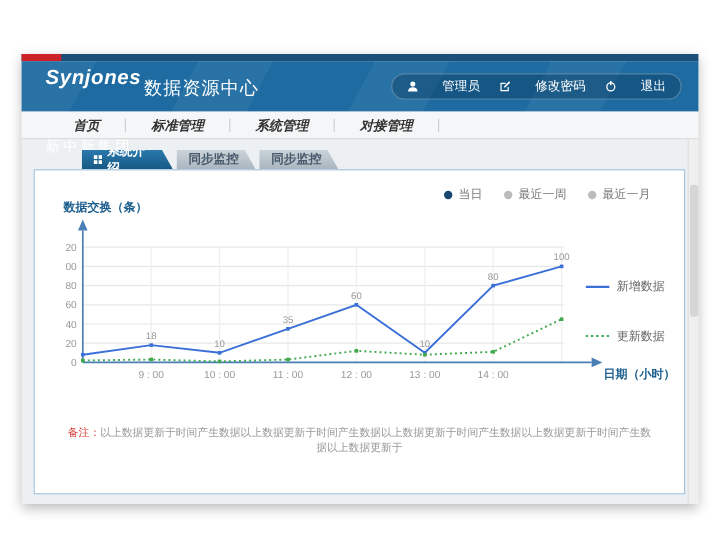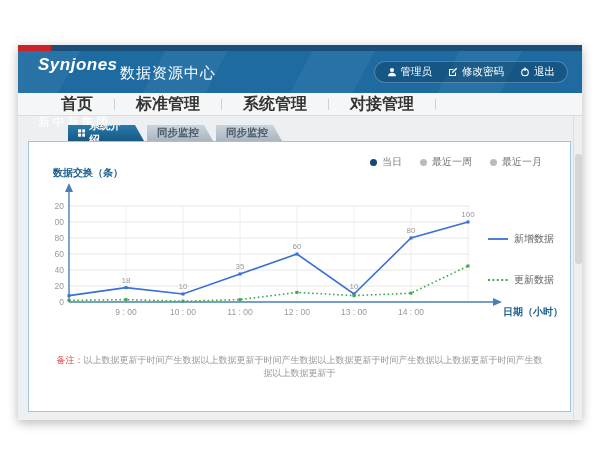--- a/index.html
+++ b/index.html
@@ -13,25 +13,25 @@
   .header { position:absolute; left:0; top:6px; width:100%; height:42px;
             background:#1d6ba1;
             background-image:repeating-linear-gradient(118deg, rgba(255,255,255,.05) 0 55px, rgba(255,255,255,0) 55px 130px); }
   .logo { position:absolute; left:20px; top:4px; color:#fff; cursor:pointer; }
   .logo-l1 { font-size:17px; font-weight:bold; letter-spacing:.5px; font-style:italic; }
   .logo-l2 { font-size:12px; font-weight:normal; letter-spacing:2.5px;margin-top:39px; }
   .app-title { position:absolute; left:102px; top:13px; color:#fff; font-size:15px; letter-spacing:1px; }
   .user-pill { position:absolute; right:14px; top:10px; height:22px; display:flex; align-items:center;
                background:rgba(10,50,80,.35); border:1px solid rgba(255,255,255,.25);
                border-radius:12px; padding:0 12px; gap:16px; }
-  .pill-item { display:flex; align-items:center; gap:4px; color:#fff; font-size:10.5px; cursor:pointer; white-space:nowrap; }
+  .pill-item { display:flex; align-items:center; gap:20px; color:#fff; font-size:10.5px; cursor:pointer; white-space:nowrap; }
   
   .nav { position:absolute; left:0; top:48px; width:100%; height:23px; background:#f5f6f7;
          border-bottom:1px solid #dcdcdc; display:flex; align-items:center; padding-left:22px; }
-  .nav-item { font-size:16px; color:#333; font-weight:bold; padding:0 21px; cursor:pointer; white-space:nowrap; }
+  .nav-item { font-size:11px; color:#333; font-weight:bold; padding:0 21px; cursor:pointer; white-space:nowrap;font-style:italic; }
   .nav-div { width:1px; height:11px; background:#cfcfcf; }
   
   .tabs { position:absolute; left:10px; top:80px; height:16px; display:flex; }
   .tab { height:16px; display:flex; align-items:center; gap:4px; font-size:10.5px; font-weight:bold;
          padding:0 16px 0 10px; cursor:pointer;
          clip-path:polygon(0 0, calc(100% - 9px) 0, 100% 100%, 0 100%);margin-left:40px; }
   .tab.active { background:linear-gradient(#2a79ad,#175983); color:#fff; width:76px; }
   .tab.inactive { background:linear-gradient(#ccd4da,#a9b5bf); color:#47586a; margin-left:3px; width:66px; justify-content:center; padding:0 12px 0 8px;text-align:center; }
   
   .card { position:absolute; left:10px; top:96px; width:543px; height:271px; background:#fff; border:1px solid #a3c3dc; }

